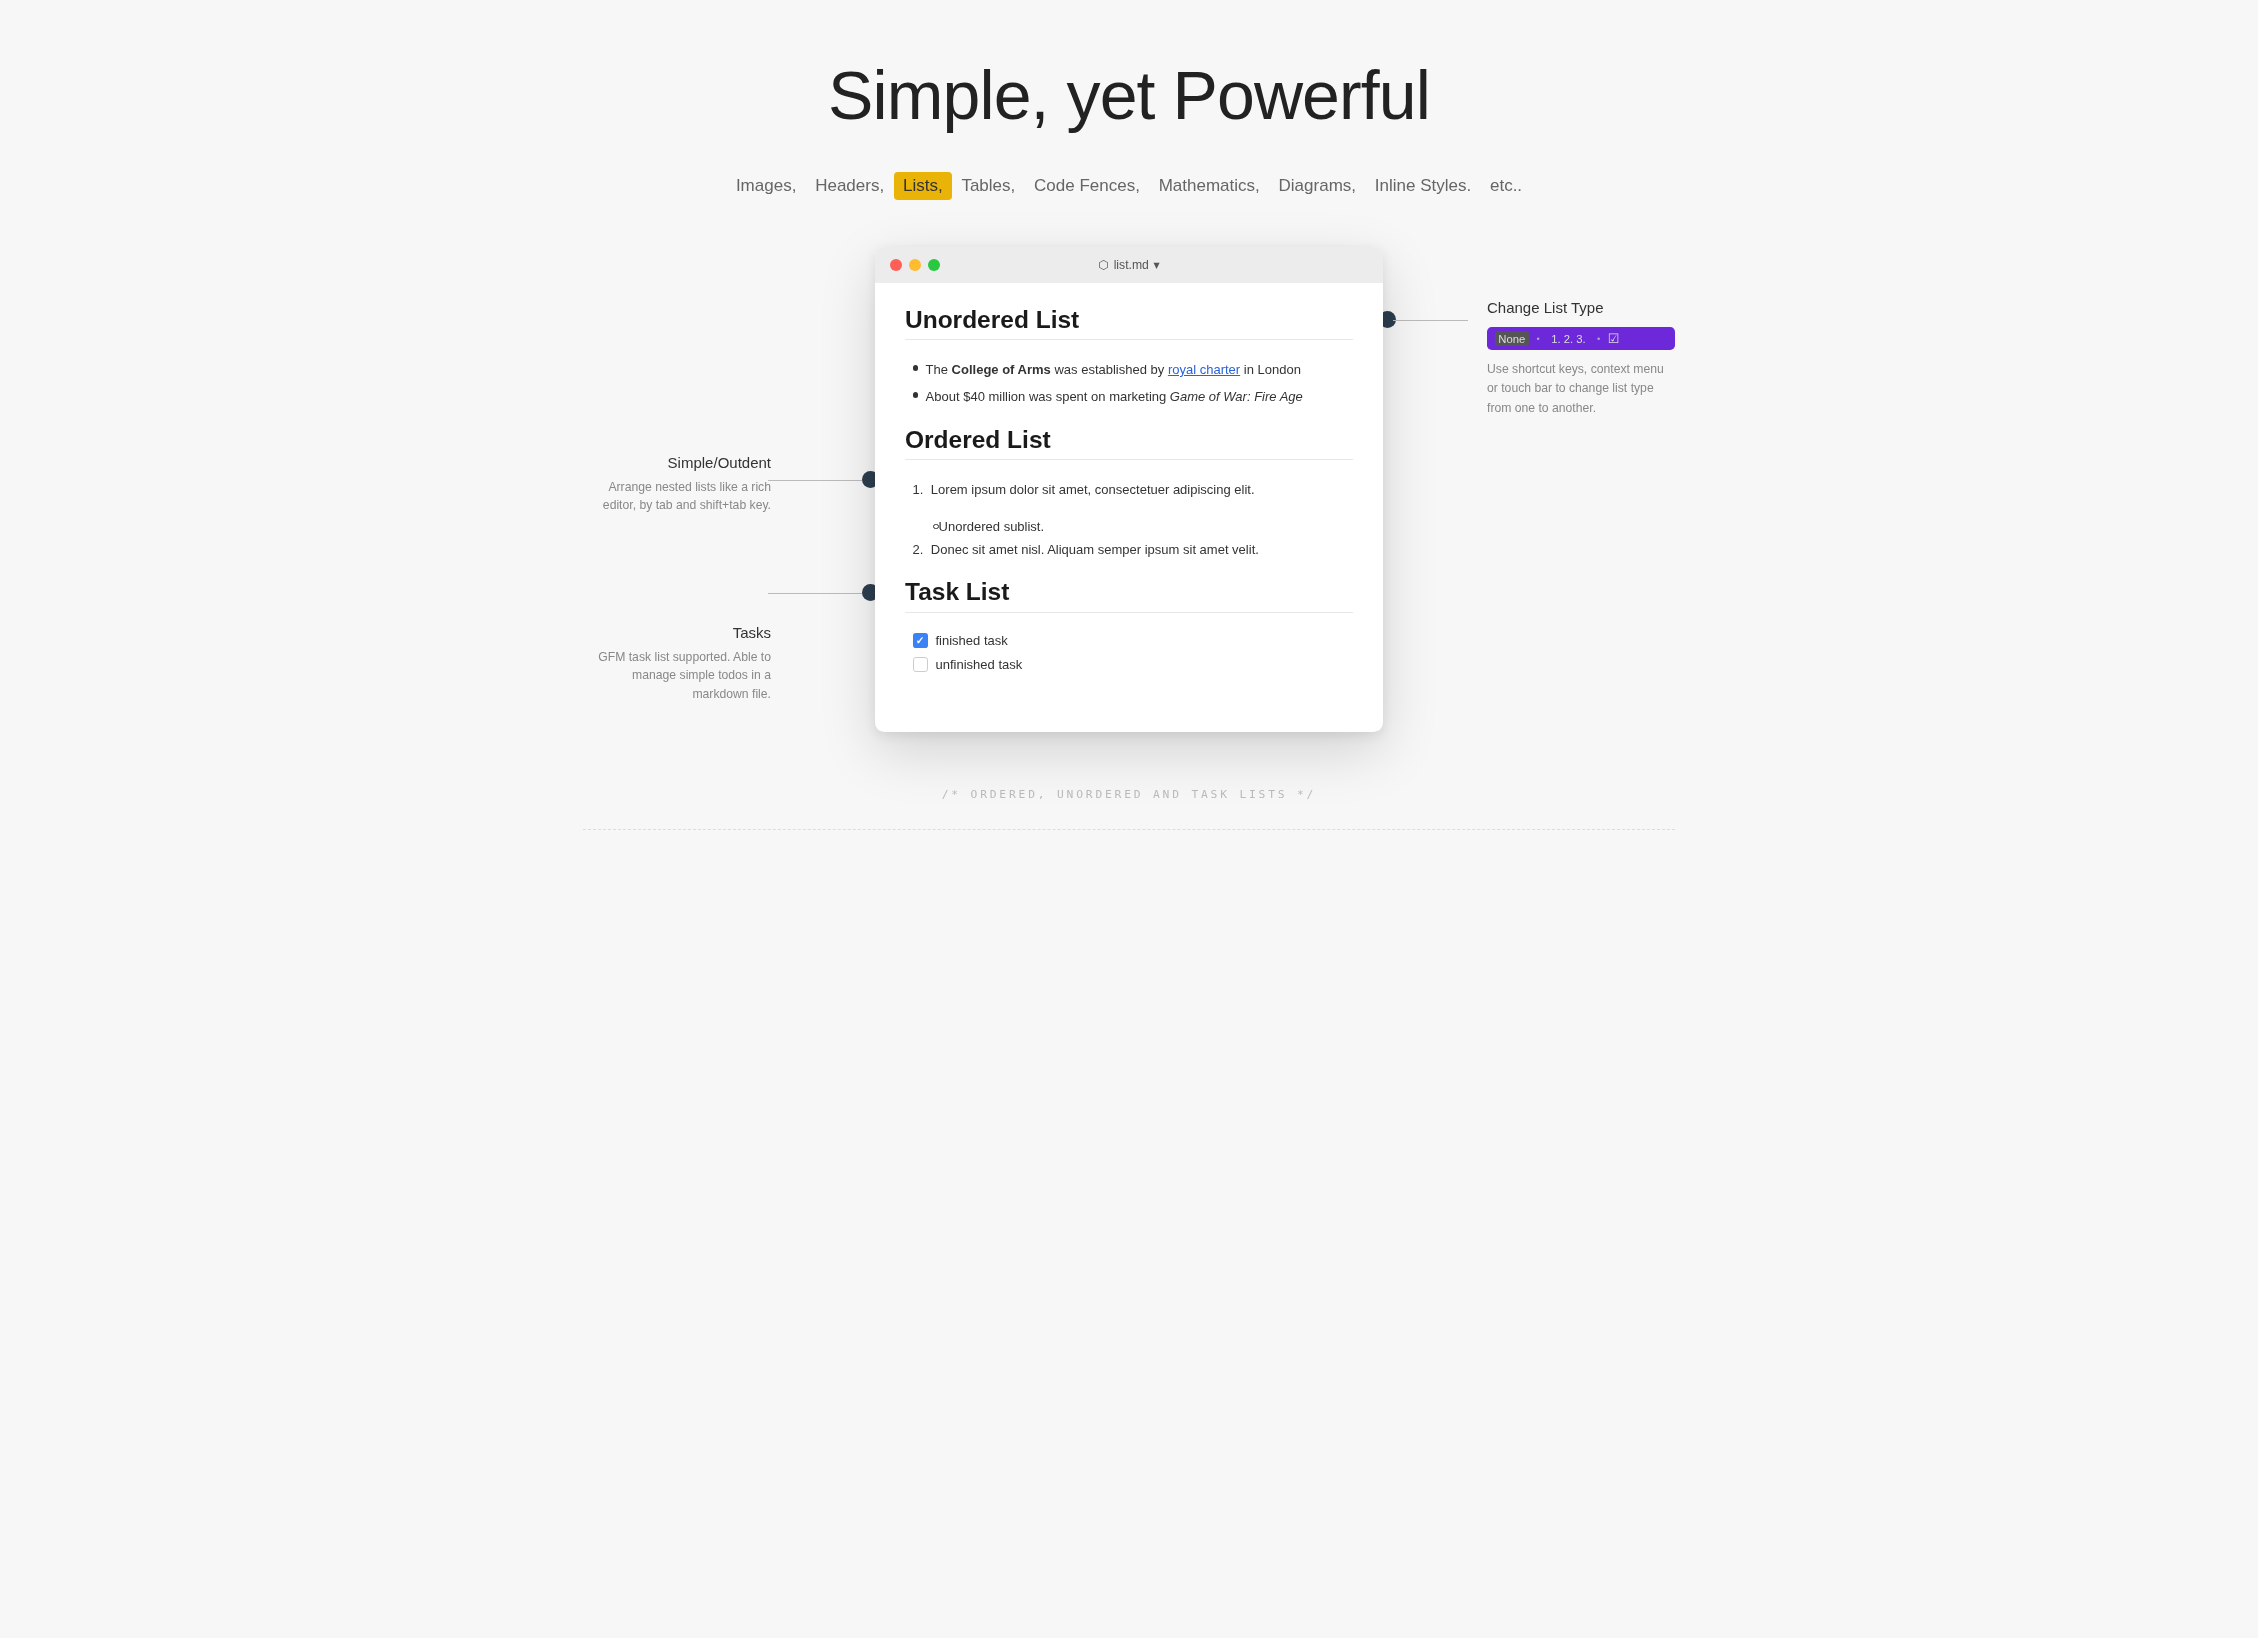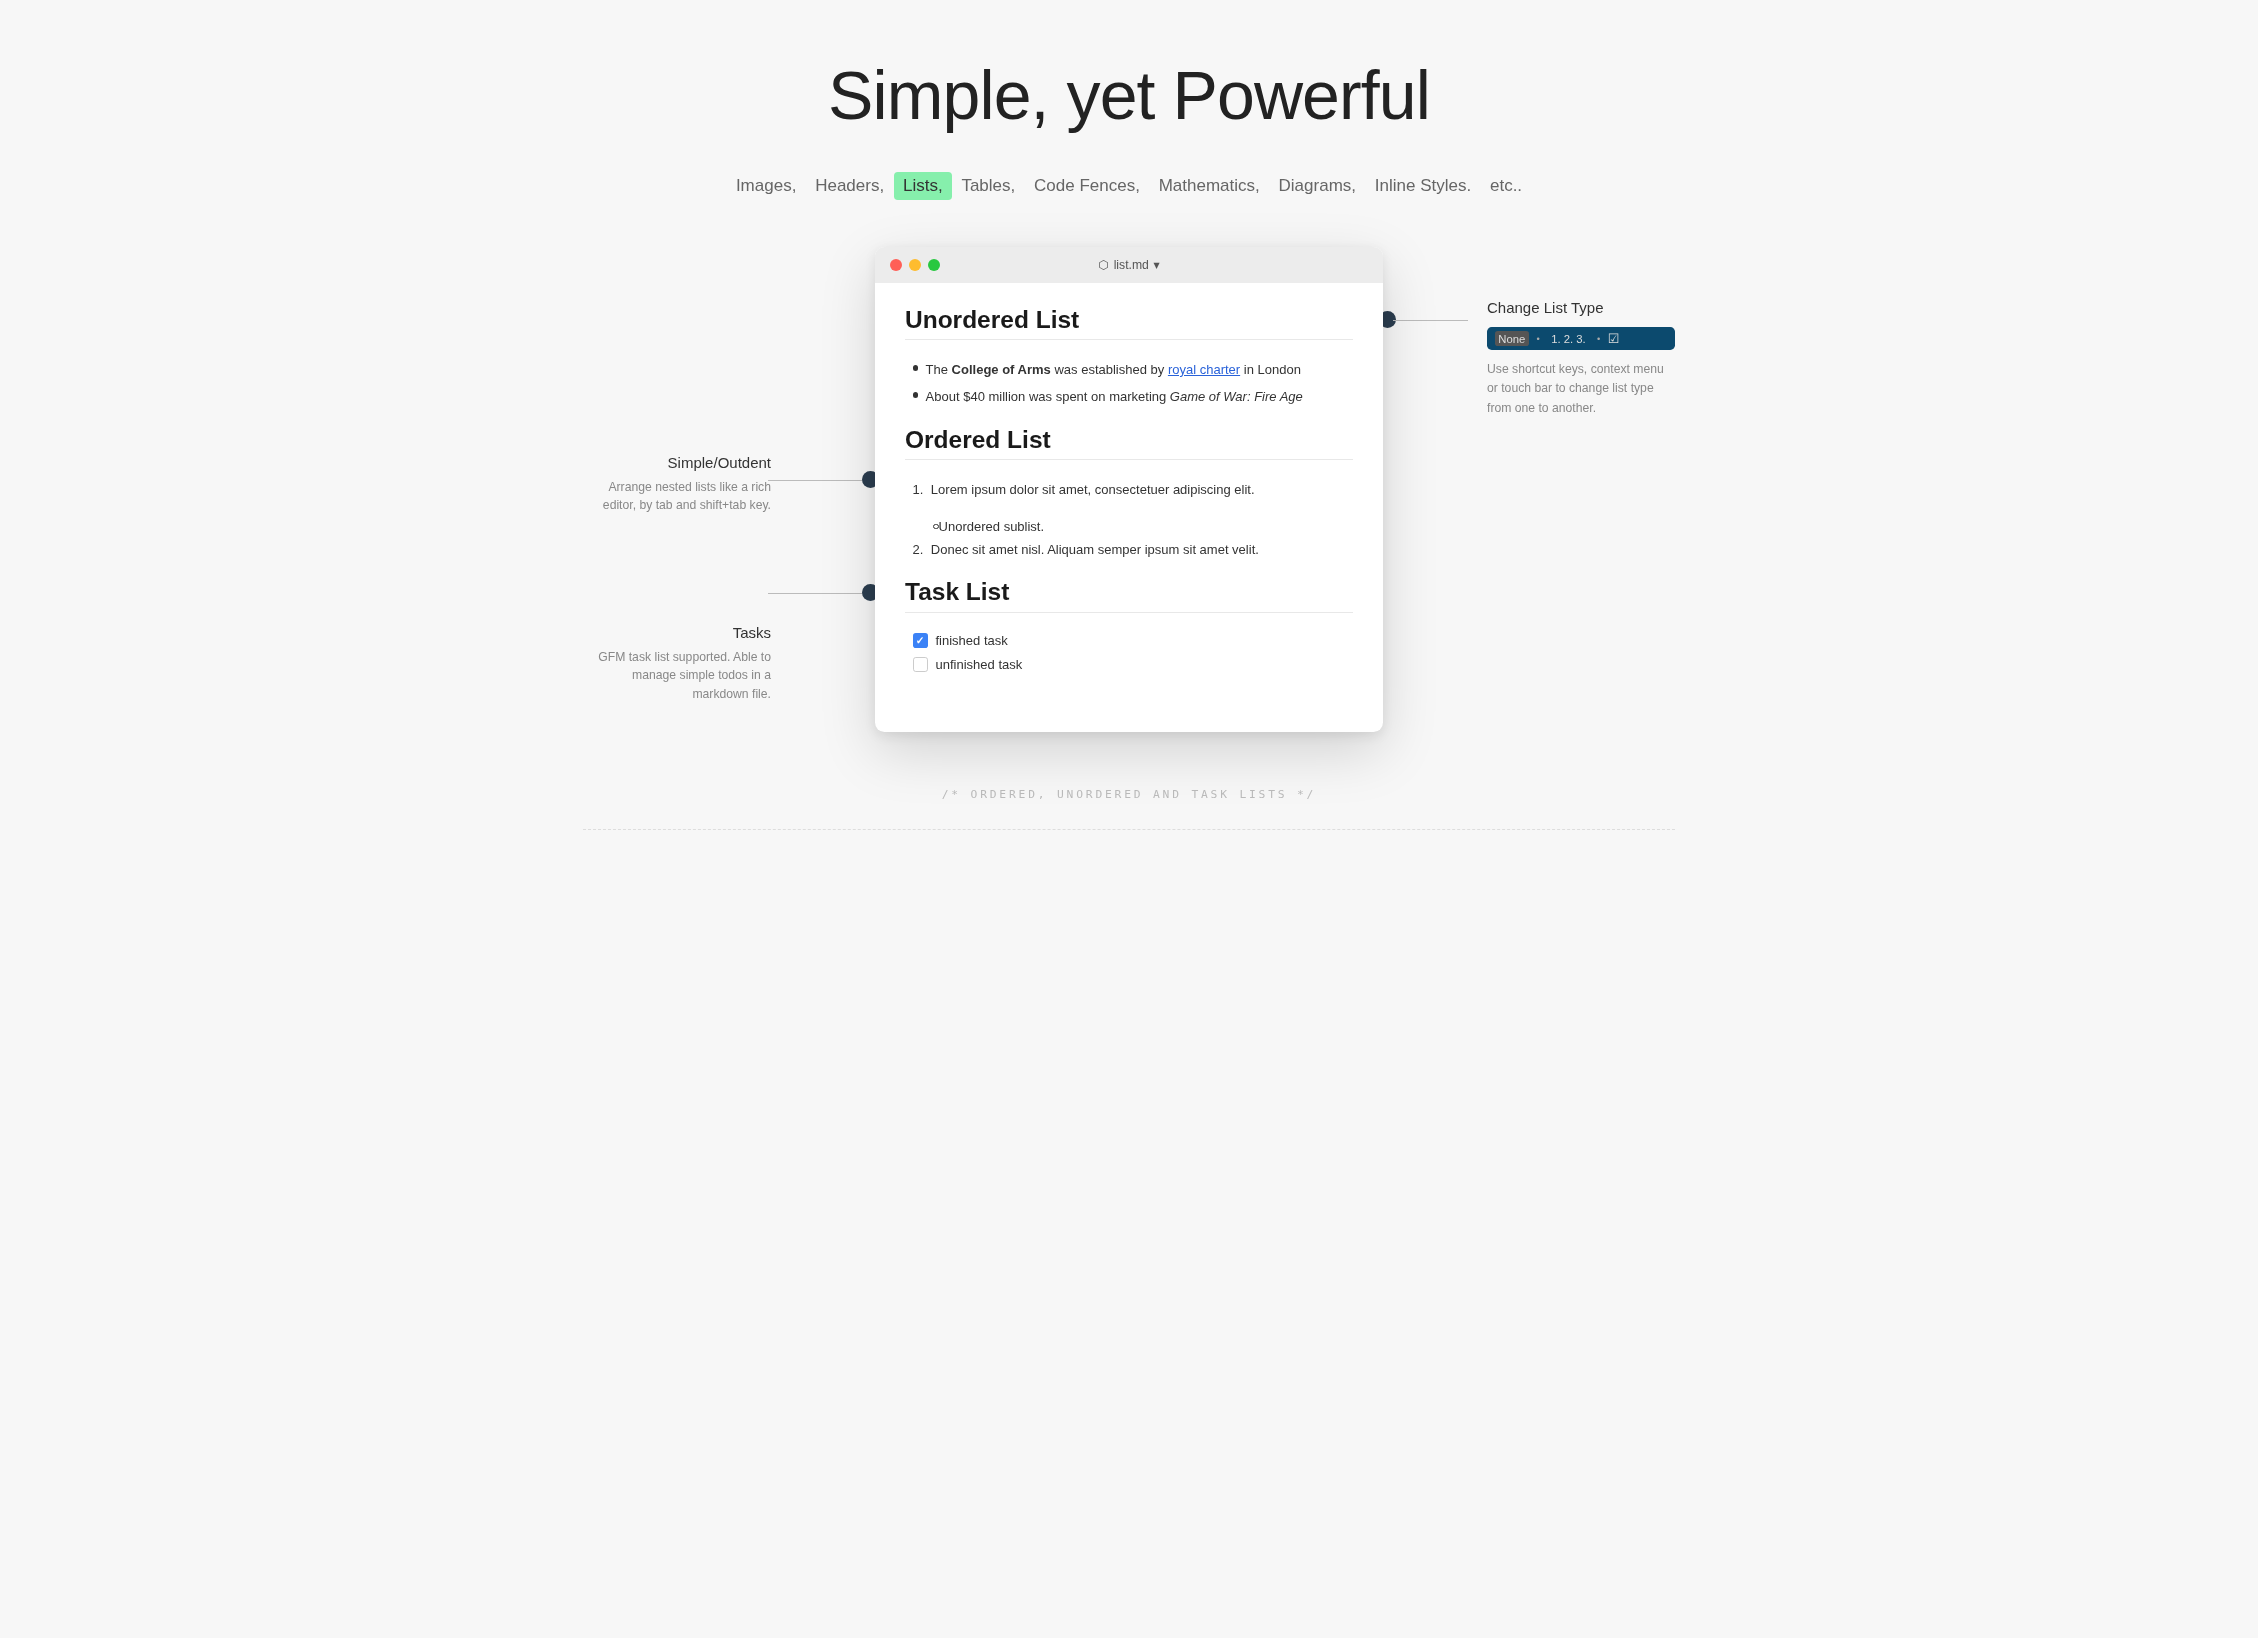--- a/index.html
+++ b/index.html
@@ -40,21 +40,21 @@
       flex-wrap: wrap;
       justify-content: center;
     }
 
     .nav-item {
       padding: 3.8px 9.4px;
       color: #666;
     }
 
     .nav-item.active {
-      background: #86efac;
+      background: #eab308;
       border-radius: 3.8px;
       color: #333;
     }
 
     .content-area {
       width: 100%;
       display: flex;
       justify-content: center;
       align-items: flex-start;
       position: relative;
@@ -108,21 +108,21 @@
 
     .right-annotation-text {
       font-size: 12.2px;
       color: #888;
       line-height: 1.6;
     }
 
     .list-type-toolbar {
       display: flex;
       align-items: center;
-      background: #0c4a6e;
+      background: #6d28d9;
       border-radius: 4.7px;
       padding: 3.8px 7.5px;
       margin-bottom: 9.4px;
       gap: 7.5px;
     }
 
     .toolbar-item {
       font-size: 11.3px;
       color: #ddd;
       padding: 1.9px 3.8px;

